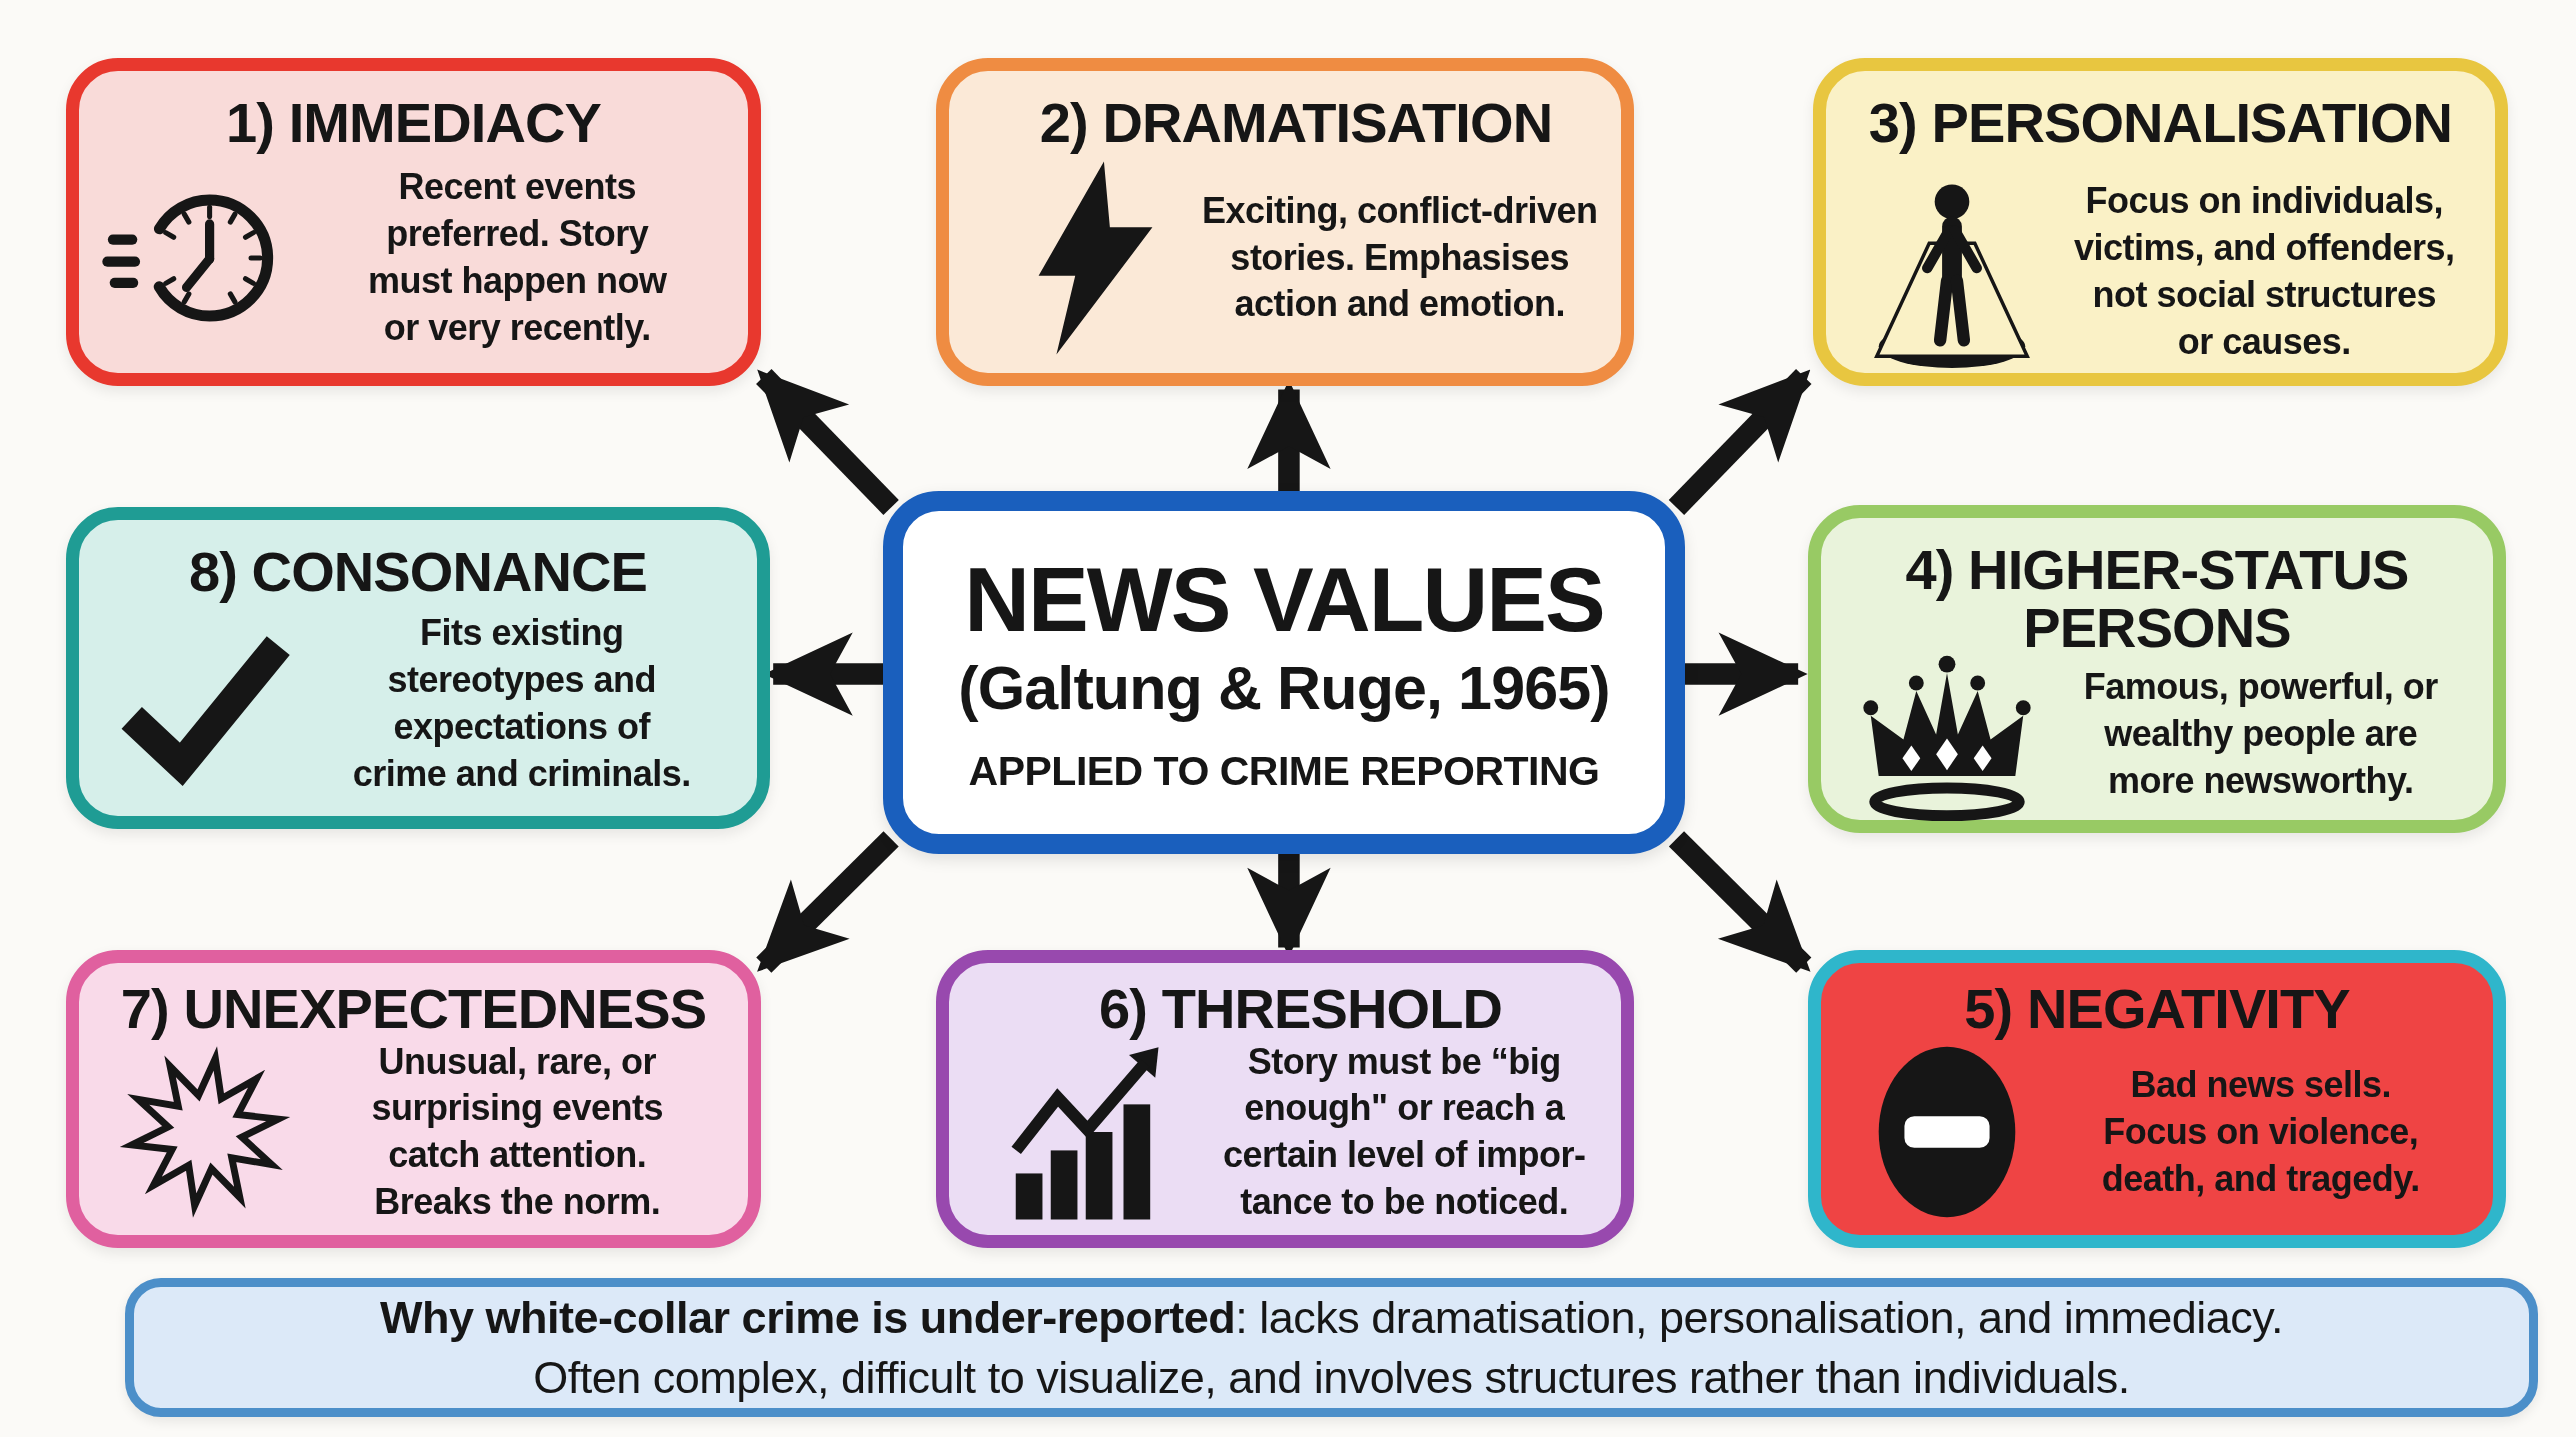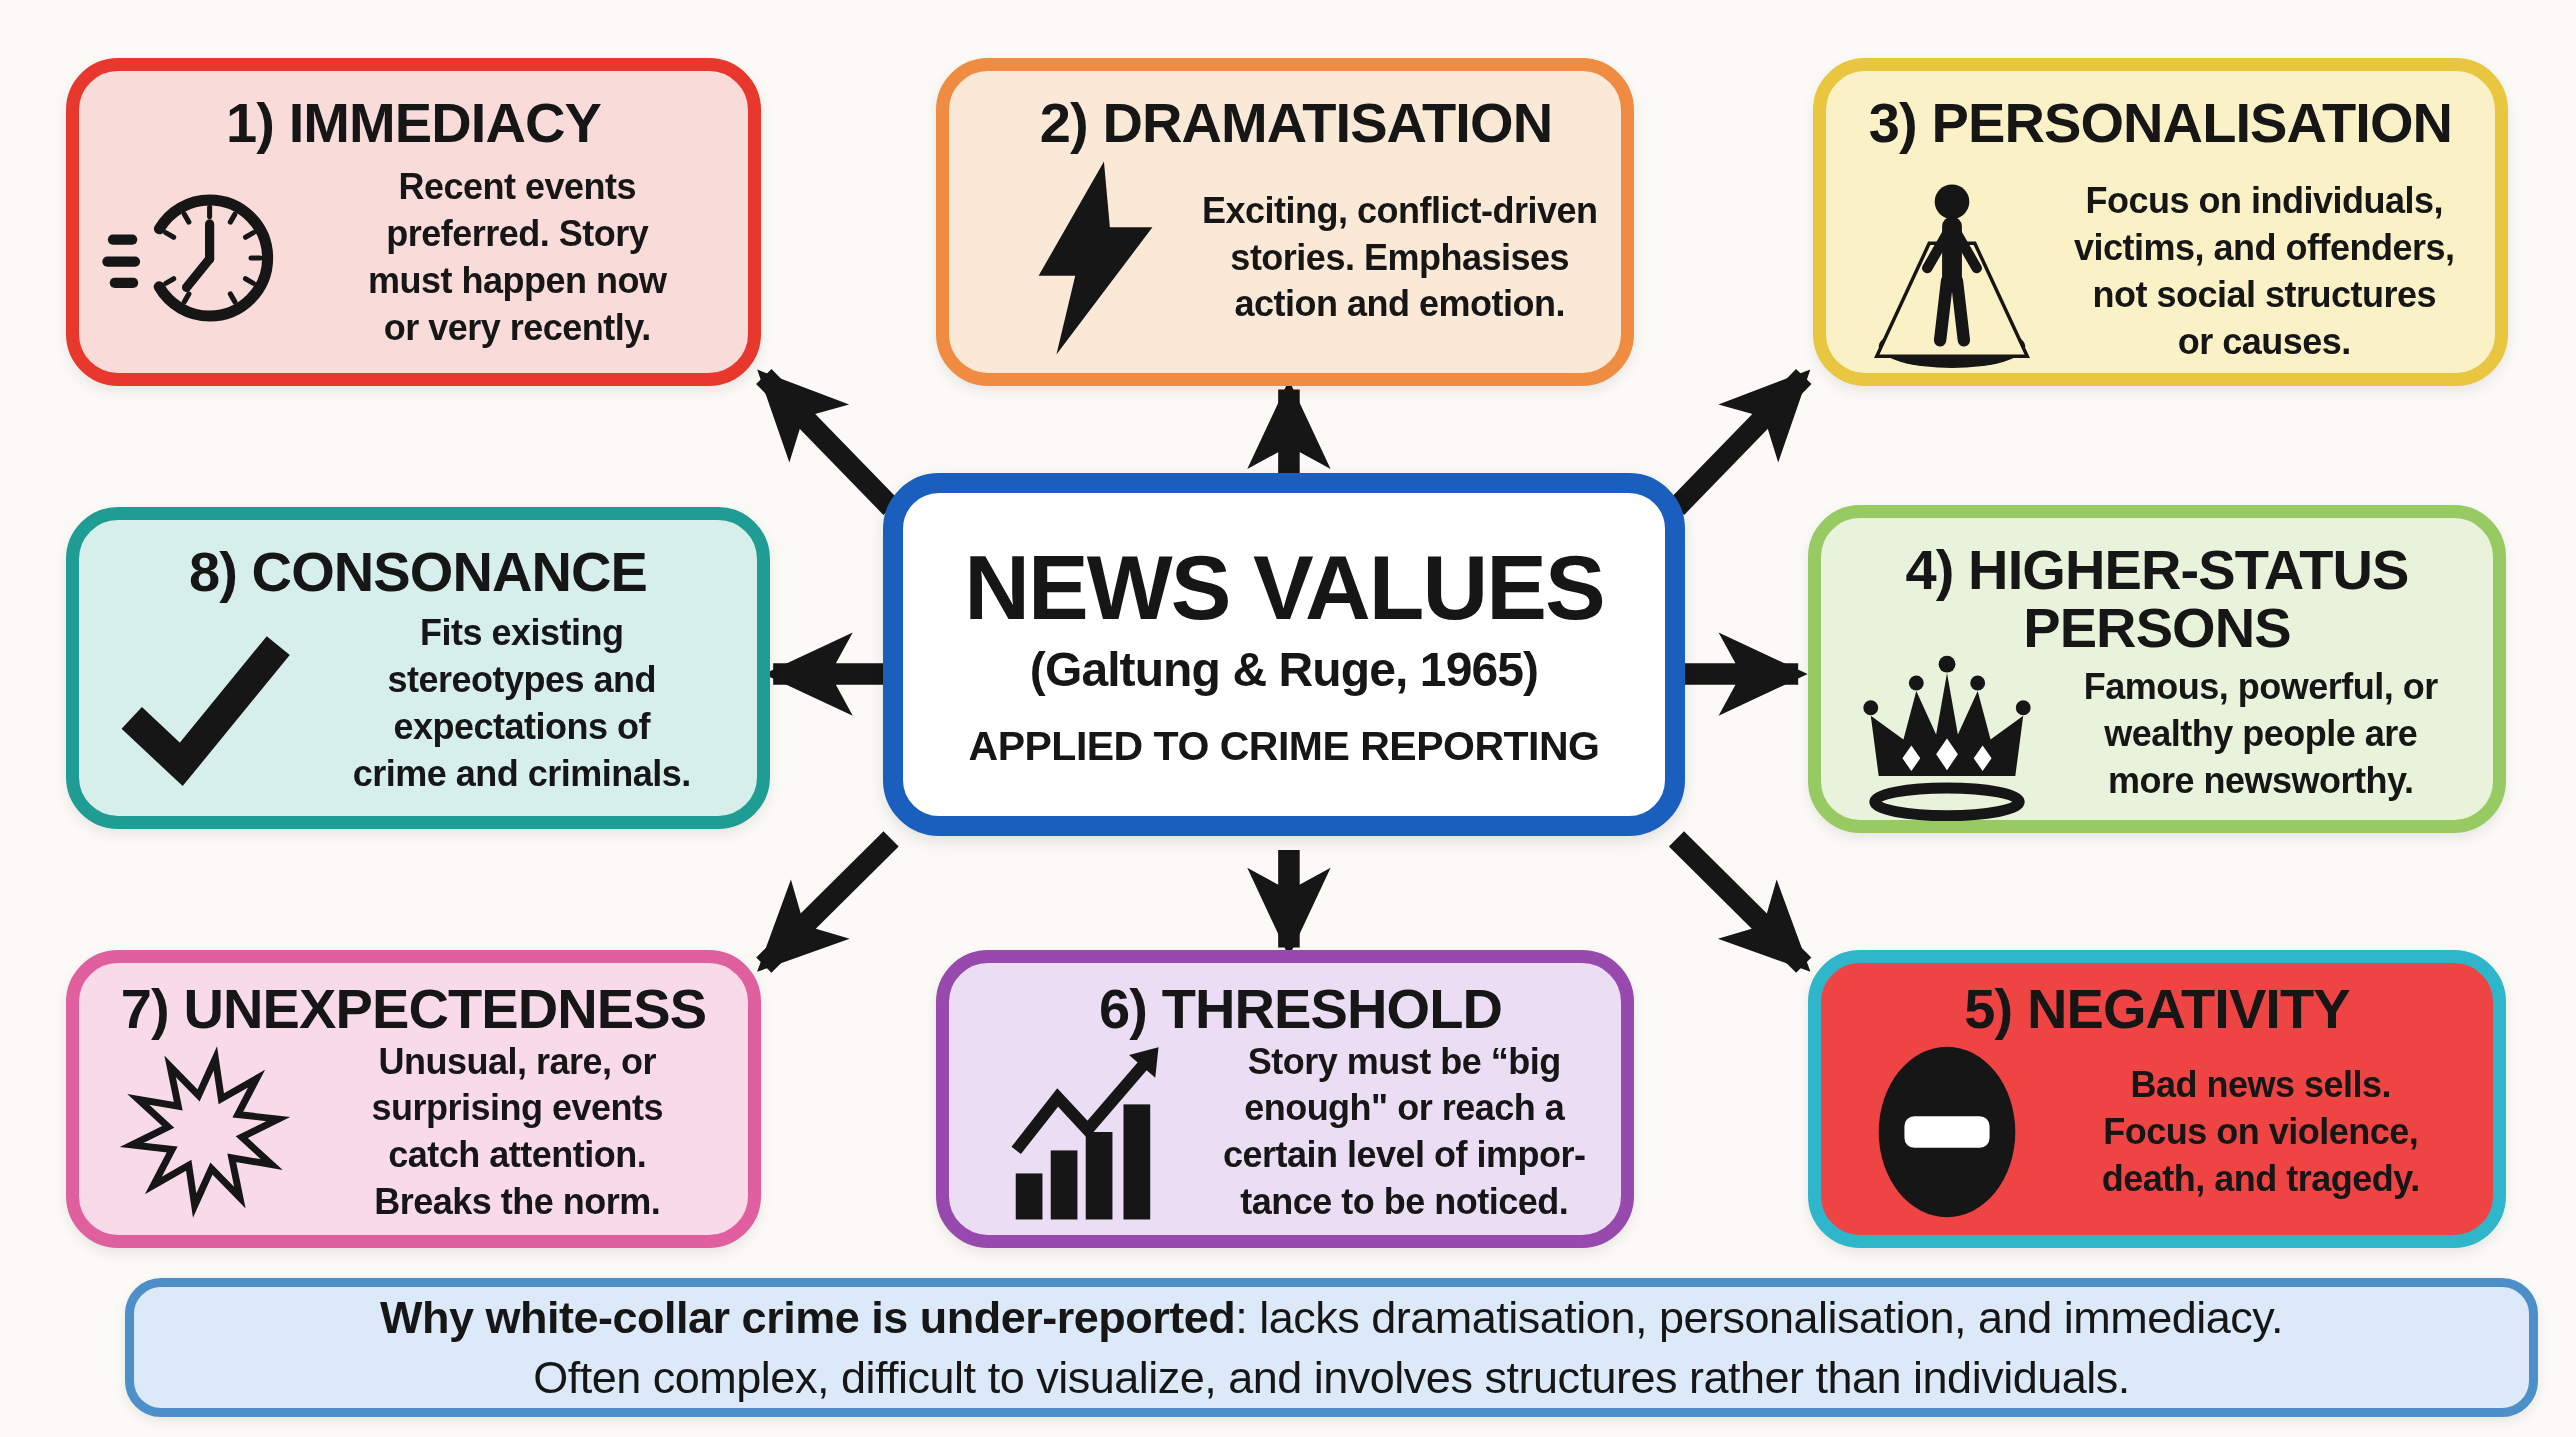--- a/index.html
+++ b/index.html
@@ -46,29 +46,29 @@
     font-size:36px;
     font-weight:700;
     line-height:1.3;
     white-space:pre-line;
     letter-spacing:-0.5px;
   }
   .row-bottom h2{margin-top:17px;}
   
   #center-card{
     position:absolute;
-    left:883px;top:473px;width:802px;height:363px;
+    left:883px;top:491px;width:802px;height:363px;
     border:20.6px solid #1A5FBD;
     border-radius:56px;
     box-sizing:border-box;
     display:flex;flex-direction:column;justify-content:center;align-items:center;
     box-shadow:0 5.6px 15px rgba(0,0,0,0.10);
   }
   #center-title{font-size:91px;font-weight:700;margin:0;line-height:1;letter-spacing:-1.9px;}
-  #center-subtitle{font-size:48px;font-weight:700;margin:13px 0 0 0;line-height:1;letter-spacing:-0.9px;}
+  #center-subtitle{font-size:61px;font-weight:700;margin:13px 0 0 0;line-height:1;letter-spacing:-0.9px;}
   #center-caption{font-size:41px;font-weight:700;margin:32px 0 0 0;line-height:1;letter-spacing:-0.5px;}
   
   #note{
     position:absolute;left:81px;top:1278px;width:2413px;height:139px;
     border:9.4px solid #4C8FC9;border-radius:36px;box-sizing:border-box;
     display:flex;align-items:center;justify-content:center;
     box-shadow:0 4.7px 11.2px rgba(0,0,0,0.08);
   }
   #note p{
     margin:0;padding:0 37px;text-align:center;

